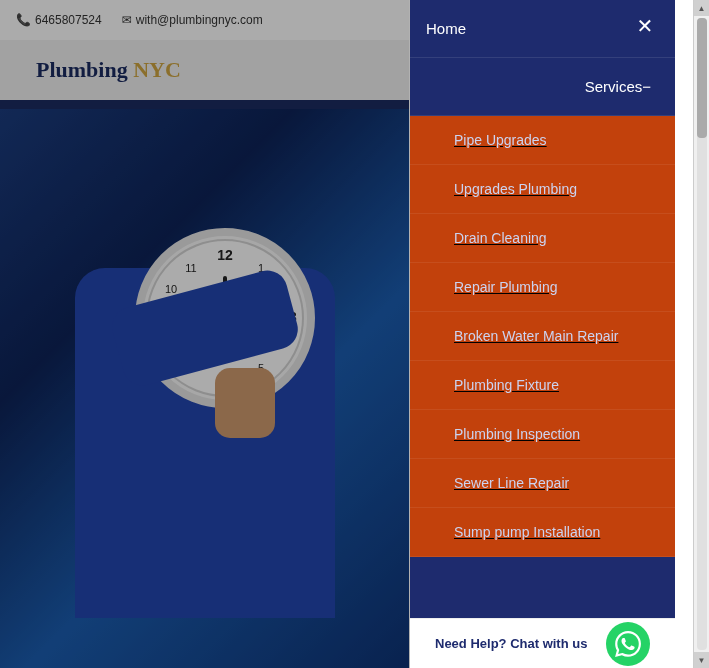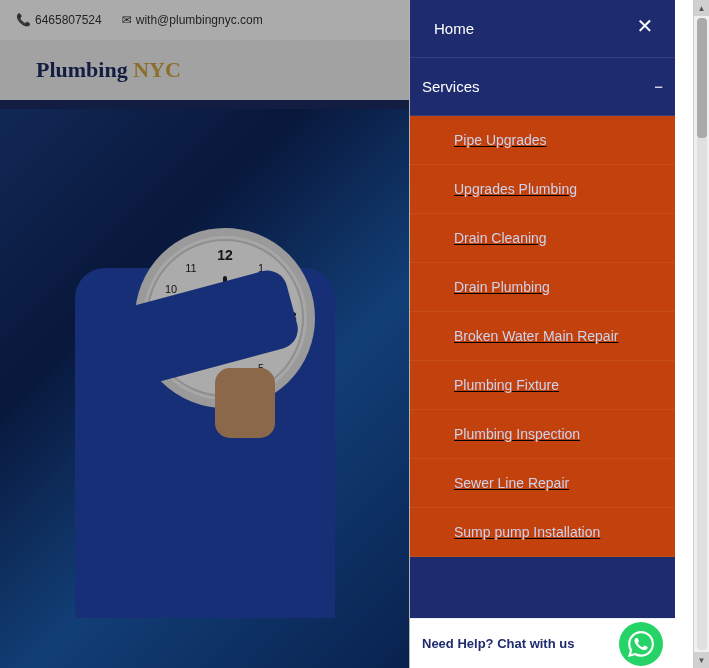--- a/index.html
+++ b/index.html
@@ -201,34 +201,34 @@
       color: white;
       font-size: 20px;
     }
 
     .nav-items {
       margin-top: 0;
       padding-top: 0;
     }
 
     .nav-item-home {
+      padding: 20px 16px;
+      color: white;
+      font-size: 15px;
+      cursor: pointer;
+      border-bottom: 1px solid rgba(255,255,255,0.1);
+    }
+
+    .nav-item-services {
       padding: 20px 24px;
       color: white;
       font-size: 15px;
       cursor: pointer;
-      border-bottom: 1px solid rgba(255,255,255,0.1);
-    }
-
-    .nav-item-services {
-      padding: 20px 12px;
-      color: white;
-      font-size: 15px;
-      cursor: pointer;
-      display: flex;
-      justify-content: space-between;
+      display: flex;
+      justify-content: flex-end;
       align-items: center;
       border-bottom: 1px solid rgba(255,255,255,0.1);
     }
 
     .nav-sub-items {
       background: #c2410c;
       text-decoration: underline;
     }
 
     .nav-sub-item {
@@ -243,21 +243,21 @@
     .chat-widget {
       position: absolute;
       bottom: 0;
       left: 410px;
       width: 265px;
       height: 50px;
       background: white;
       display: flex;
       align-items: center;
       justify-content: space-between;
-      padding: 0 12px;
+      padding: 0 25px;
       border-top: 1px solid #eee;
       z-index: 20;
     }
 
     .chat-text {
       font-size: 13px;
       color: #333;
     }
 
     .chat-text span {
@@ -359,21 +359,21 @@
       <div class="nav-sub-item">
         <span>Pipe Upgrades</span>
       </div>
       <div class="nav-sub-item">
         <span>Upgrades Plumbing</span>
       </div>
       <div class="nav-sub-item">
         <span>Drain Cleaning</span>
       </div>
       <div class="nav-sub-item">
-        <span>Drain Plumbing</span>
+        <span>Repair Plumbing</span>
       </div>
       <div class="nav-sub-item">
         <span>Broken Water Main Repair</span>
       </div>
       <div class="nav-sub-item">
         <span>Plumbing Fixture</span>
       </div>
       <div class="nav-sub-item">
         <span>Plumbing Inspection</span>
       </div>

